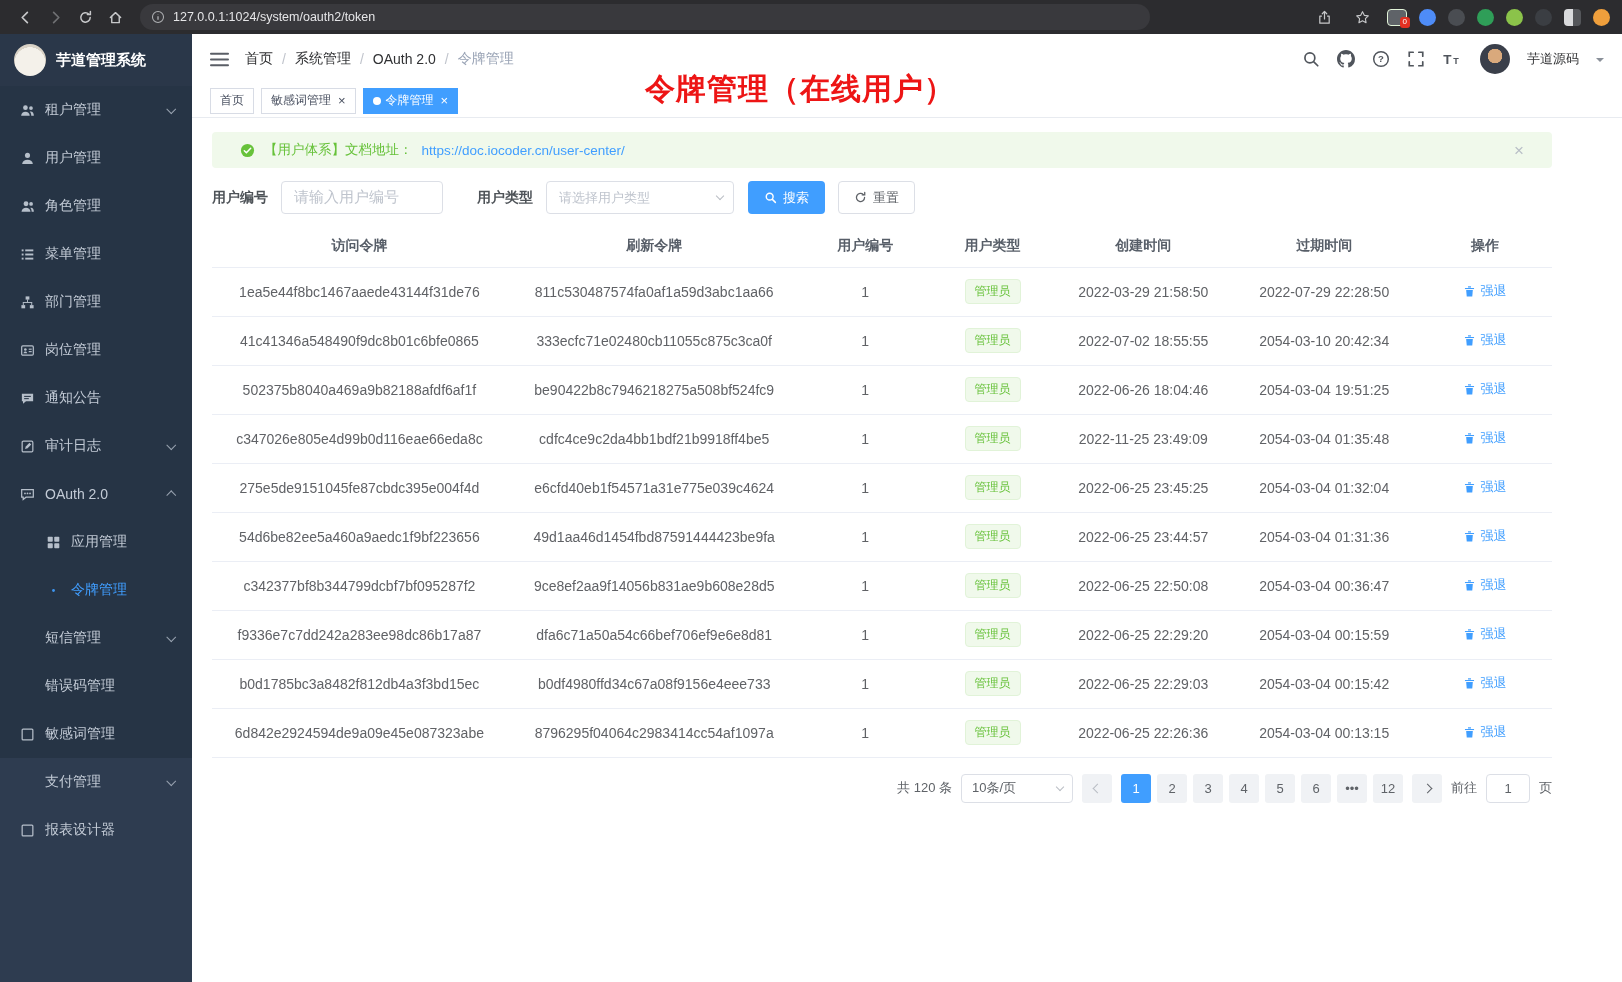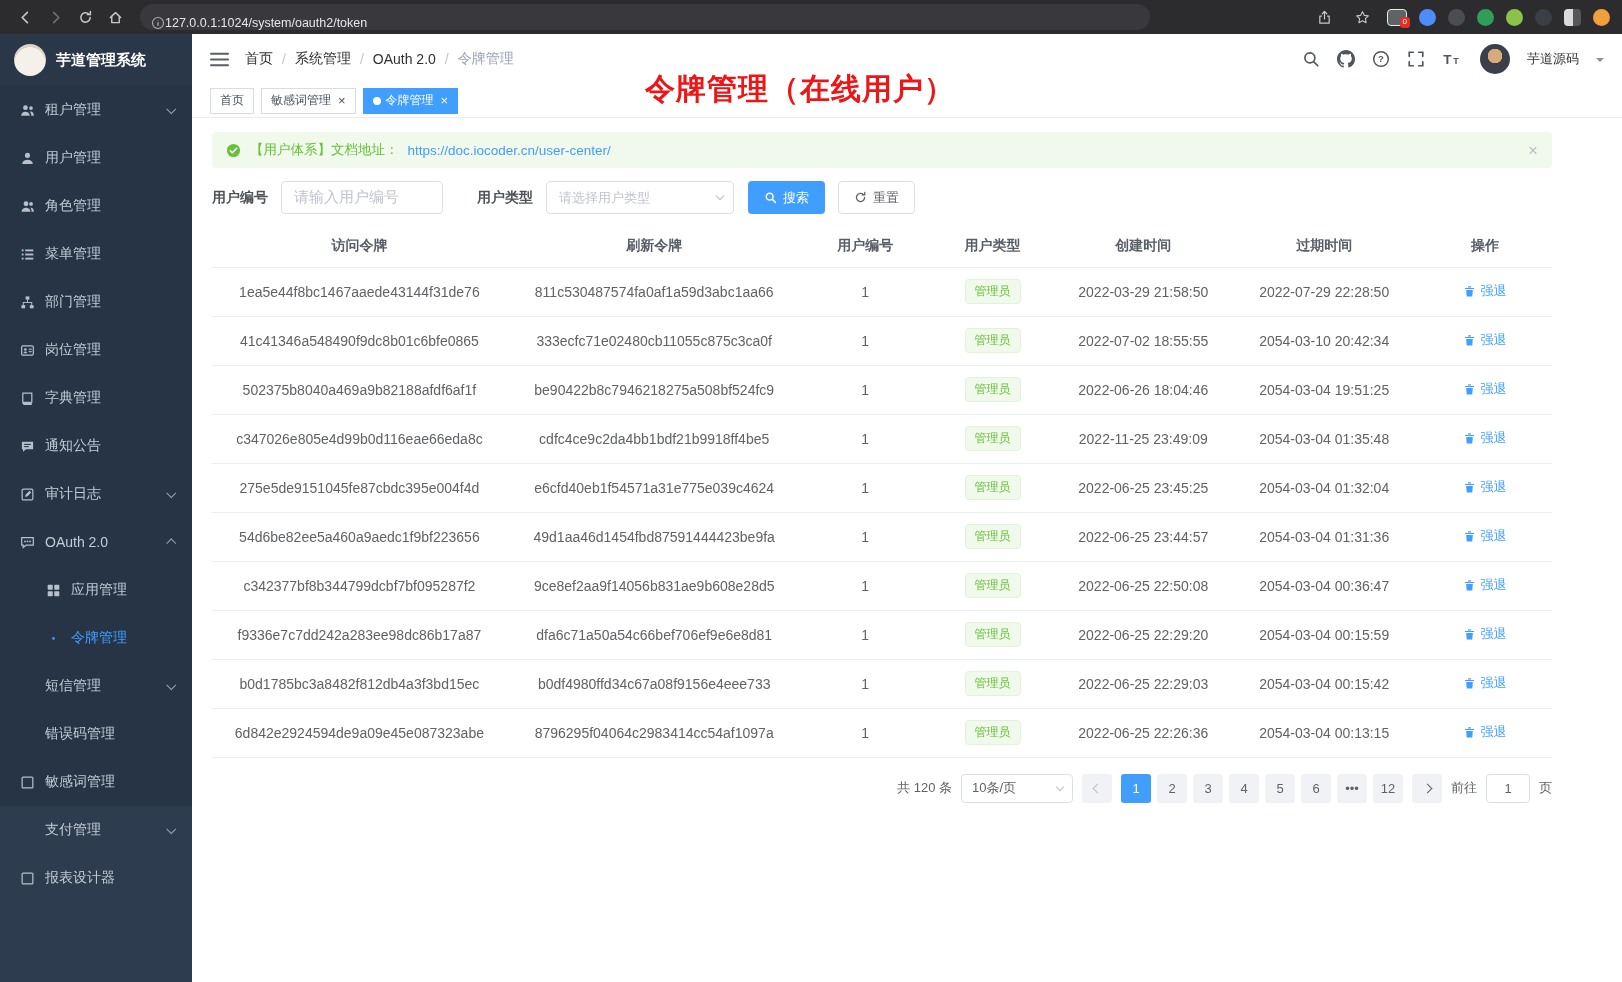--- a/index.html
+++ b/index.html
@@ -5,21 +5,21 @@
 :root{--accent:#409eff;--success:#67c23a;--annotation:#ed1515;--sidebar-bg:#263445;--sidebar-bottom:#2e3c50}
 *{box-sizing:border-box;margin:0;padding:0}
 html,body{width:1622px;height:982px}
 body{font-family:"Liberation Sans","DejaVu Sans",sans-serif;background:#fff;overflow:hidden;position:relative;font-size:14px;color:#606266}
 svg{display:block;width:100%;height:100%}
 
 .browser-bar{height:34px;background:#2c2c2f;display:flex;align-items:center;padding:0 12px;gap:4px;color:#c7c8ca}
 .bicon{width:26px;height:26px;border-radius:50%;display:flex;align-items:center;justify-content:center;flex:none;cursor:pointer}
 .bicon>span{width:15px;height:15px;display:block}
 .bicon.dim{color:#6f7073}
-.url-pill{width:1010px;height:26px;background:#39393d;border-radius:13px;display:flex;align-items:flex-end;padding:0 11px;margin:2px 8px}
+.url-pill{width:1010px;height:26px;background:#39393d;border-radius:13px;display:flex;align-items:center;gap:8px;padding:0 11px;margin:2px 8px}
 .iic{width:14px;height:14px;color:#aeb0b3;flex:none}
 .url-text{color:#e6e6e8;font-size:12.5px;white-space:nowrap}
 .brright{display:flex;align-items:center;gap:12px;margin-left:auto}
 .extdot{width:17px;height:17px;border-radius:50%;flex:none;cursor:pointer;position:relative}
 .extdot.badge::after{content:"0";position:absolute;right:-4px;bottom:-3px;background:#e33022;color:#fff;font-size:8px;line-height:1;padding:1.5px 3px;border-radius:3px}
 .extsq{border-radius:4px}
 
 .sidebar{position:absolute;left:0;top:34px;bottom:0;width:192px;background:var(--sidebar-bg);display:flex;flex-direction:column;overflow:hidden}
 .logo{height:52px;display:flex;align-items:center;gap:10px;padding:0 14px;background:#2a3749;cursor:pointer;flex:none}
 .logo-img{width:32px;height:32px;border-radius:50%;background:radial-gradient(circle at 50% 58%,#f4f1ea 62%,#d9d2c6 63%);flex:none}
@@ -48,21 +48,21 @@
 .user-name{font-size:13px;color:#303133;cursor:pointer}
 .dcaret{width:0;height:0;border:4px solid transparent;border-top-color:#8a9099;margin-top:5px}
 
 .tags{height:34px;display:flex;align-items:center;gap:7px;padding:0 18px;border-bottom:1px solid #e8ebf0}
 .tab{display:inline-flex;align-items:center;gap:5px;height:26px;padding:0 9px;border:1px solid #d8dce5;font-size:12px;color:#495060;background:#fff;cursor:pointer;white-space:nowrap}
 .tab.active{background:var(--accent);border-color:var(--accent);color:#fff}
 .tab .dot{width:8px;height:8px;border-radius:50%;background:#fff;flex:none}
 .tab .x{font-size:13px;line-height:1;margin-left:2px}
 
 .content{padding:14px 70px 0 20px}
-.alert{height:36px;background:#f0f9eb;border-radius:4px;display:flex;align-items:center;gap:9px;padding:0 14px;margin-bottom:13px}
+.alert{height:36px;background:#f0f9eb;border-radius:4px;display:flex;align-items:center;gap:9px;padding:0 28px;margin-bottom:13px}
 .aic{width:15px;height:15px;flex:none}
 .atxt{color:var(--success);font-size:13.5px}
 .alink{color:var(--accent);font-size:13.5px;text-decoration:none;cursor:pointer}
 .aclose{margin-left:auto;color:#b8bec6;font-size:17px;cursor:pointer;line-height:1}
 .filters{display:flex;align-items:center;margin:3px 0 11px}
 .flabel{font-weight:700;color:#4e5358;margin-right:13px;font-size:14px}
 .flabel.l2{margin-left:30px}
 .finput{width:162px;height:33px;border:1px solid #dcdfe6;border-radius:4px;padding:4px 12px;font-size:15px;color:#606266;outline:none;margin-right:4px;font-family:Liberation Serif, serif}
 .finput::placeholder{color:#bfc4cd}
 .fselect{width:188px;height:33px;border:1px solid #dcdfe6;border-radius:4px;display:flex;align-items:center;justify-content:space-between;padding:0 10px 0 12px;color:#bfc4cd;font-size:13px;cursor:pointer;margin-right:14px}
@@ -232,29 +232,20 @@
         <span class="nic">
           <svg viewBox="0 0 16 16" fill="currentColor">
             <rect x="1.8" y="3" width="12.4" height="10" rx="1.2" fill="none" stroke="currentColor" stroke-width="1.3"></rect>
             <circle cx="5.7" cy="6.9" r="1.4"></circle>
             <path d="M3.7 10.9c.3-1.2 1-1.8 2-1.8s1.7.6 2 1.8z"></path>
             <rect x="9.3" y="6" width="3.2" height="1.2"></rect>
             <rect x="9.3" y="8.6" width="3.2" height="1.2"></rect>
           </svg>
         </span>
         <span class="nlbl">岗位管理</span>
-      </div>
-      <div class="nav-item">
-        <span class="nic">
-          <svg viewBox="0 0 16 16" fill="currentColor">
-            <path d="M3 2.2h9.6V12H4.3A1.4 1.4 0 0 0 3 13.4z" fill="none" stroke="currentColor" stroke-width="1.3"></path>
-            <path d="M3 13.4A1.4 1.4 0 0 1 4.4 12h8.2v2.8H4.4A1.4 1.4 0 0 1 3 13.4z"></path>
-          </svg>
-        </span>
-        <span class="nlbl">字典管理</span>
       </div>
       <div class="nav-item">
         <span class="nic">
           <svg viewBox="0 0 16 16" fill="currentColor">
             <path d="M2 2.8h12v8.2H6.4l-3.2 2.6v-2.6H2z"></path>
             <rect x="4.4" y="5.2" width="7.2" height="1.1" fill="#263445"></rect>
             <rect x="4.4" y="7.6" width="5" height="1.1" fill="#263445"></rect>
           </svg>
         </span>
         <span class="nlbl">通知公告</span>

